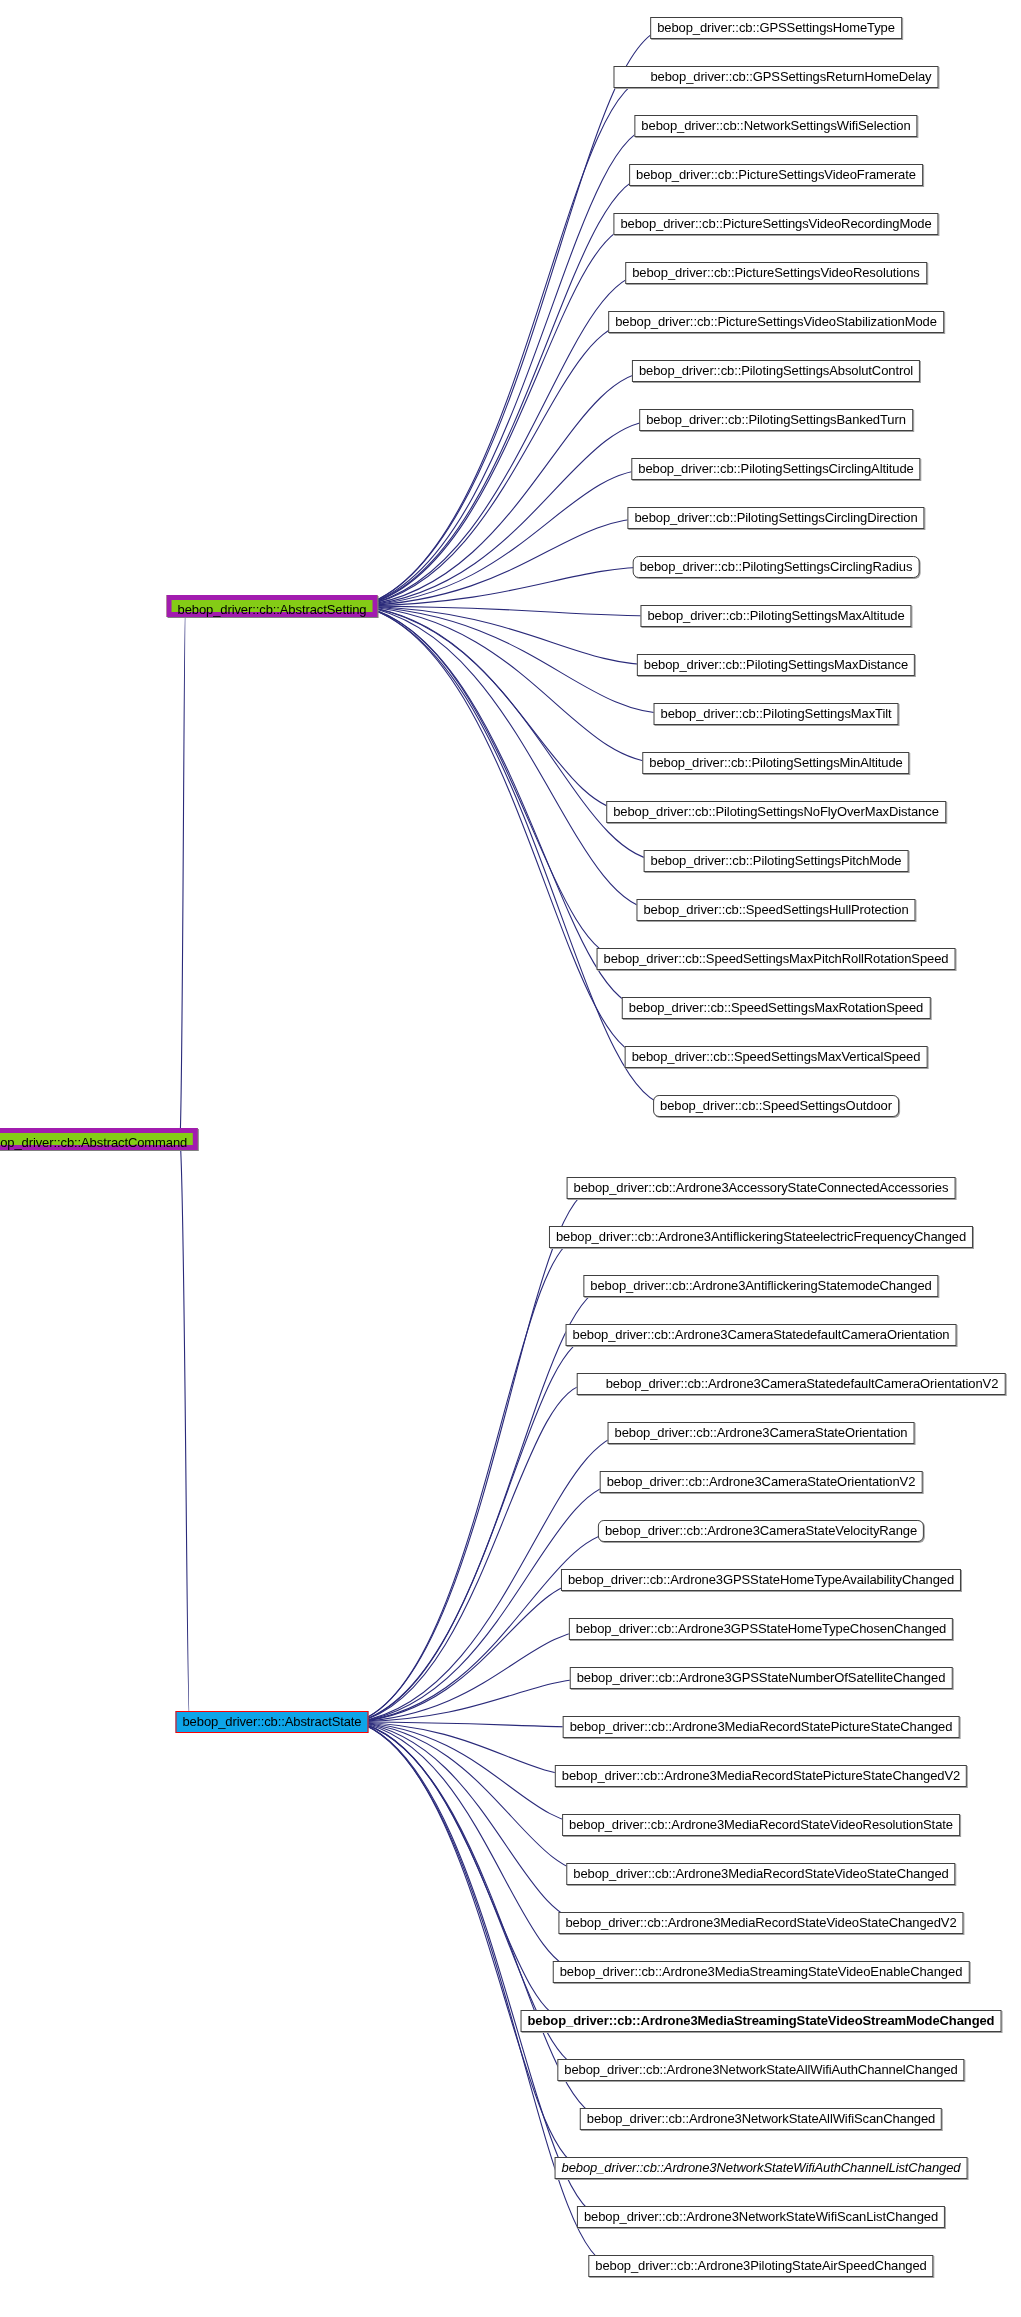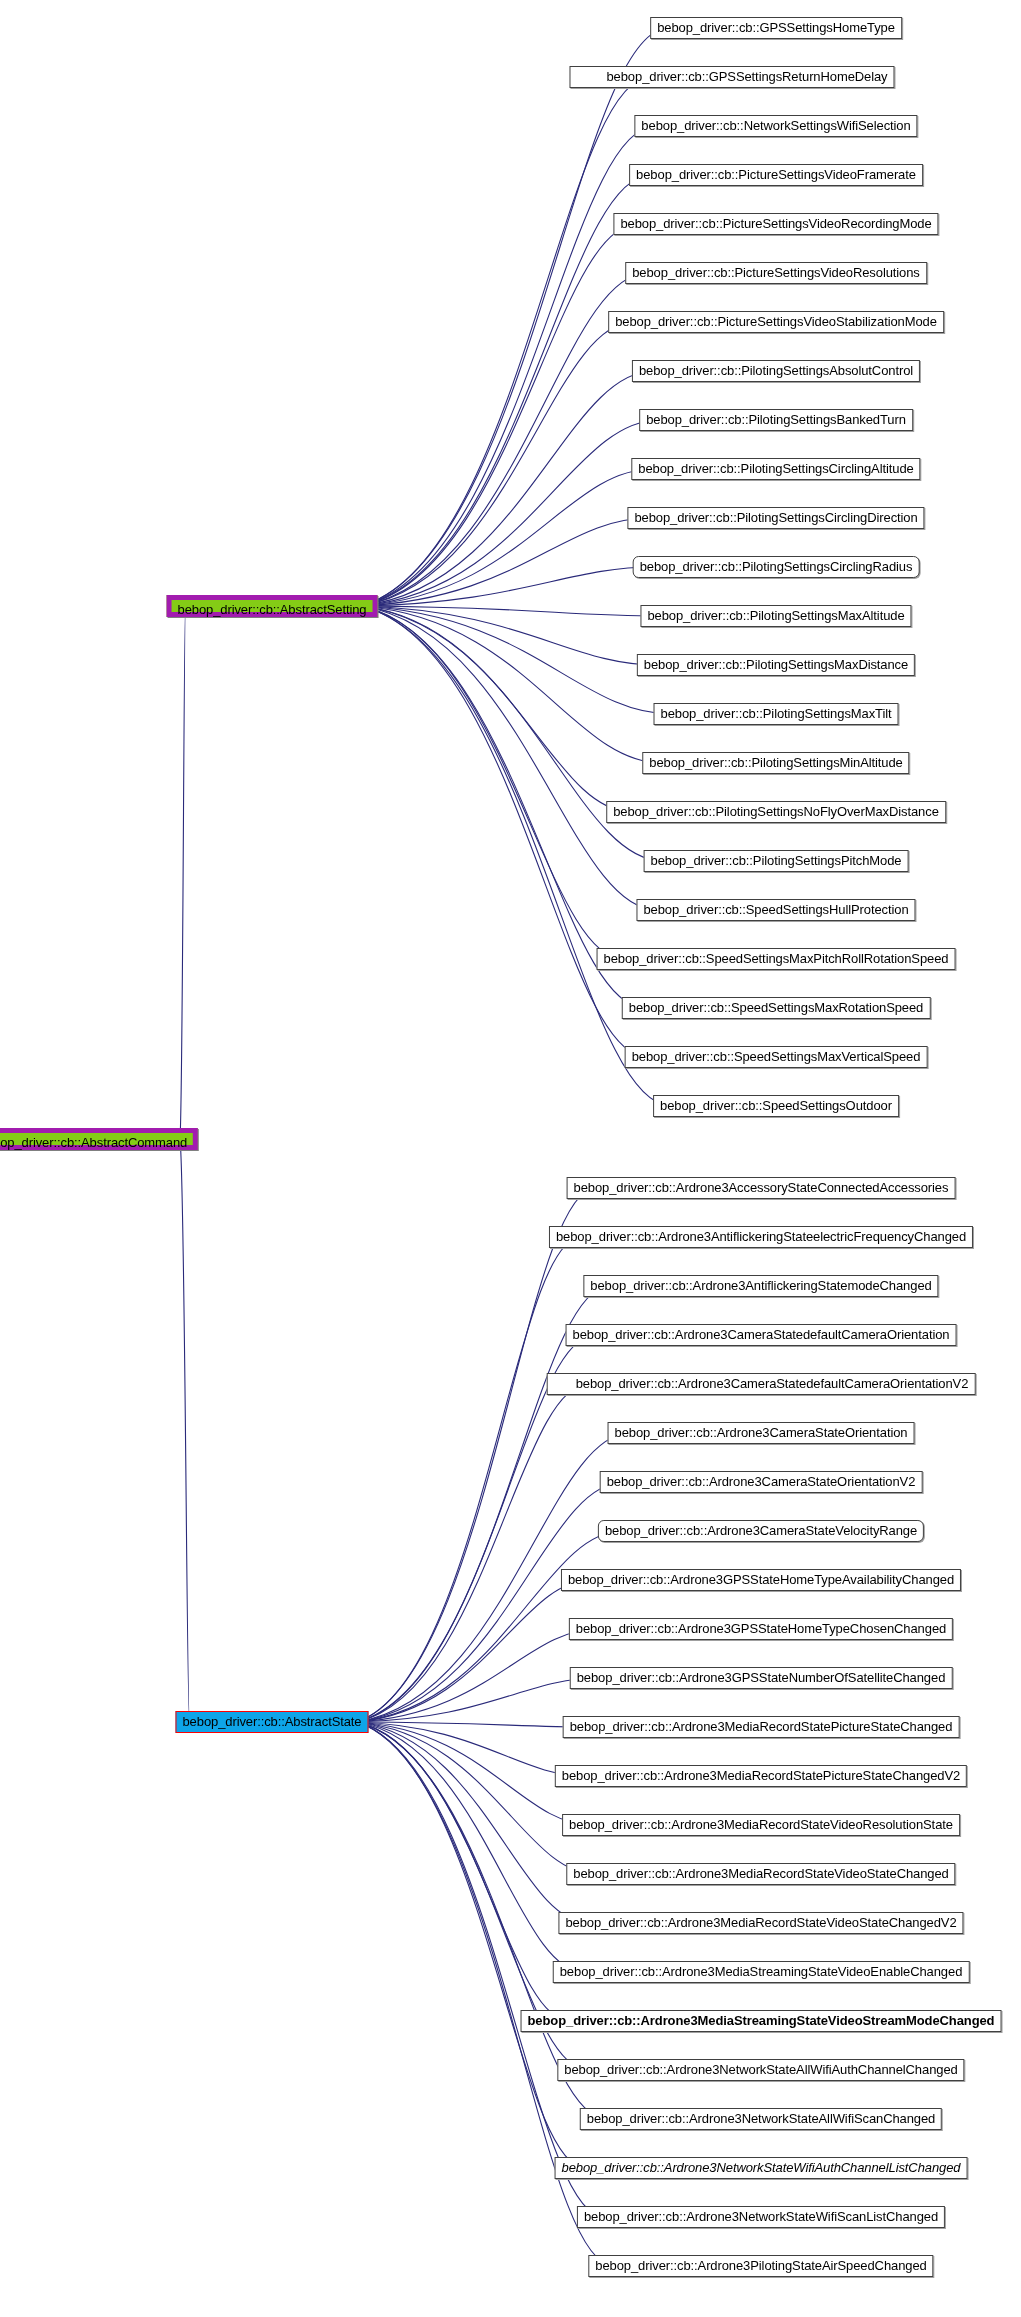--- a/index.html
+++ b/index.html
@@ -115,47 +115,47 @@
         <path d="M185.5,606.0 C183.8,606.0 183.0,1096.4 180.0,1139.0" marker-end="url(#arrowhead)"></path>
         <path d="M189.5,1722.0 C186.7,1722.0 185.2,1185.6 180.0,1139.0" marker-end="url(#arrowhead)"></path>
       </g>
   </svg>
 
   <div id="nodes">
       <div class="node root" style="left: 83px; top: 1128px;">bebop_driver::cb::AbstractCommand</div>
       <div class="node root" style="left: 272px; top: 595px;">bebop_driver::cb::AbstractSetting</div>
       <div class="node current" style="left: 272px; top: 1711px;">bebop_driver::cb::AbstractState</div>
       <div class="node sub" style="left: 776px; top: 17px;">bebop_driver::cb::GPSSettingsHomeType</div>
-      <div class="node sub" style="left: 732px; top: 66px; padding-left: 36px;">bebop_driver::cb::GPSSettingsReturnHomeDelay</div>
+      <div class="node sub" style="left: 776px; top: 66px; padding-left: 36px;">bebop_driver::cb::GPSSettingsReturnHomeDelay</div>
       <div class="node sub" style="left: 776px; top: 115px;">bebop_driver::cb::NetworkSettingsWifiSelection</div>
       <div class="node sub" style="left: 776px; top: 164px;">bebop_driver::cb::PictureSettingsVideoFramerate</div>
       <div class="node sub" style="left: 776px; top: 213px;">bebop_driver::cb::PictureSettingsVideoRecordingMode</div>
       <div class="node sub" style="left: 776px; top: 262px;">bebop_driver::cb::PictureSettingsVideoResolutions</div>
       <div class="node sub" style="left: 776px; top: 311px;">bebop_driver::cb::PictureSettingsVideoStabilizationMode</div>
       <div class="node sub" style="left: 776px; top: 360px;">bebop_driver::cb::PilotingSettingsAbsolutControl</div>
       <div class="node sub" style="left: 776px; top: 409px;">bebop_driver::cb::PilotingSettingsBankedTurn</div>
       <div class="node sub" style="left: 776px; top: 458px;">bebop_driver::cb::PilotingSettingsCirclingAltitude</div>
       <div class="node sub" style="left: 776px; top: 507px;">bebop_driver::cb::PilotingSettingsCirclingDirection</div>
       <div class="node sub" style="left: 776px; top: 556px; border-radius: 6px;">bebop_driver::cb::PilotingSettingsCirclingRadius</div>
       <div class="node sub" style="left: 776px; top: 605px;">bebop_driver::cb::PilotingSettingsMaxAltitude</div>
       <div class="node sub" style="left: 776px; top: 654px;">bebop_driver::cb::PilotingSettingsMaxDistance</div>
       <div class="node sub" style="left: 776px; top: 703px;">bebop_driver::cb::PilotingSettingsMaxTilt</div>
       <div class="node sub" style="left: 776px; top: 752px;">bebop_driver::cb::PilotingSettingsMinAltitude</div>
       <div class="node sub" style="left: 776px; top: 801px;">bebop_driver::cb::PilotingSettingsNoFlyOverMaxDistance</div>
       <div class="node sub" style="left: 776px; top: 850px;">bebop_driver::cb::PilotingSettingsPitchMode</div>
       <div class="node sub" style="left: 776px; top: 899px;">bebop_driver::cb::SpeedSettingsHullProtection</div>
       <div class="node sub" style="left: 776px; top: 948px;">bebop_driver::cb::SpeedSettingsMaxPitchRollRotationSpeed</div>
       <div class="node sub" style="left: 776px; top: 997px;">bebop_driver::cb::SpeedSettingsMaxRotationSpeed</div>
       <div class="node sub" style="left: 776px; top: 1046px;">bebop_driver::cb::SpeedSettingsMaxVerticalSpeed</div>
-      <div class="node sub" style="left: 776px; top: 1095px;">bebop_driver::cb::SpeedSettingsOutdoor</div>
+      <div class="node sub" style="left: 776px; top: 1095px; border-radius: 6px;">bebop_driver::cb::SpeedSettingsOutdoor</div>
       <div class="node sub" style="left: 761px; top: 1177px;">bebop_driver::cb::Ardrone3AccessoryStateConnectedAccessories</div>
       <div class="node sub" style="left: 761px; top: 1226px;">bebop_driver::cb::Ardrone3AntiflickeringStateelectricFrequencyChanged</div>
       <div class="node sub" style="left: 761px; top: 1275px;">bebop_driver::cb::Ardrone3AntiflickeringStatemodeChanged</div>
       <div class="node sub" style="left: 761px; top: 1324px;">bebop_driver::cb::Ardrone3CameraStatedefaultCameraOrientation</div>
-      <div class="node sub" style="left: 761px; top: 1373px; padding-left: 28px;">bebop_driver::cb::Ardrone3CameraStatedefaultCameraOrientationV2</div>
+      <div class="node sub" style="left: 791px; top: 1373px; padding-left: 28px;">bebop_driver::cb::Ardrone3CameraStatedefaultCameraOrientationV2</div>
       <div class="node sub" style="left: 761px; top: 1422px;">bebop_driver::cb::Ardrone3CameraStateOrientation</div>
       <div class="node sub" style="left: 761px; top: 1471px;">bebop_driver::cb::Ardrone3CameraStateOrientationV2</div>
       <div class="node sub" style="left: 761px; top: 1520px; border-radius: 6px;">bebop_driver::cb::Ardrone3CameraStateVelocityRange</div>
       <div class="node sub" style="left: 761px; top: 1569px;">bebop_driver::cb::Ardrone3GPSStateHomeTypeAvailabilityChanged</div>
       <div class="node sub" style="left: 761px; top: 1618px;">bebop_driver::cb::Ardrone3GPSStateHomeTypeChosenChanged</div>
       <div class="node sub" style="left: 761px; top: 1667px;">bebop_driver::cb::Ardrone3GPSStateNumberOfSatelliteChanged</div>
       <div class="node sub" style="left: 761px; top: 1716px;">bebop_driver::cb::Ardrone3MediaRecordStatePictureStateChanged</div>
       <div class="node sub" style="left: 761px; top: 1765px;">bebop_driver::cb::Ardrone3MediaRecordStatePictureStateChangedV2</div>
       <div class="node sub" style="left: 761px; top: 1814px;">bebop_driver::cb::Ardrone3MediaRecordStateVideoResolutionState</div>
       <div class="node sub" style="left: 761px; top: 1863px;">bebop_driver::cb::Ardrone3MediaRecordStateVideoStateChanged</div>

